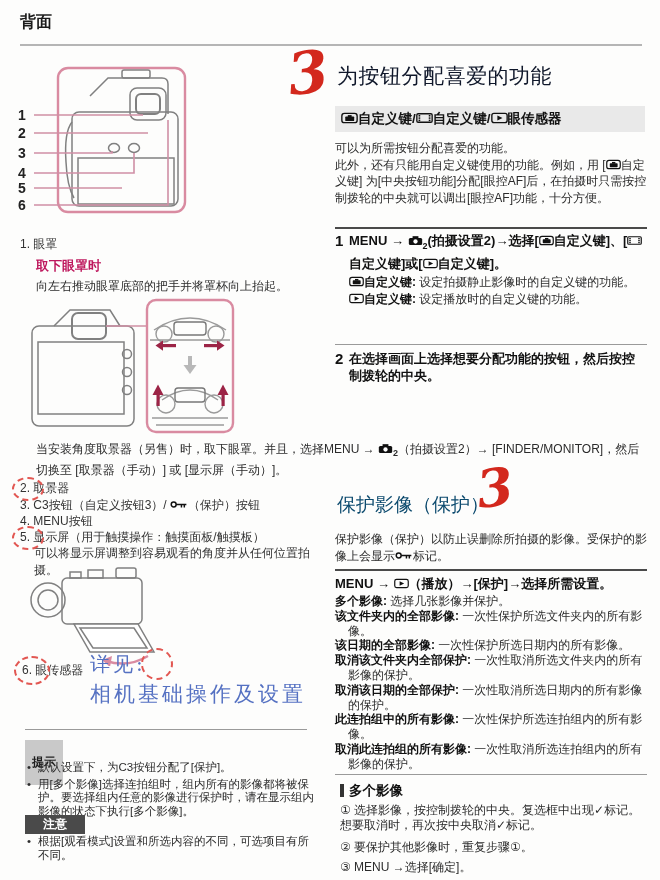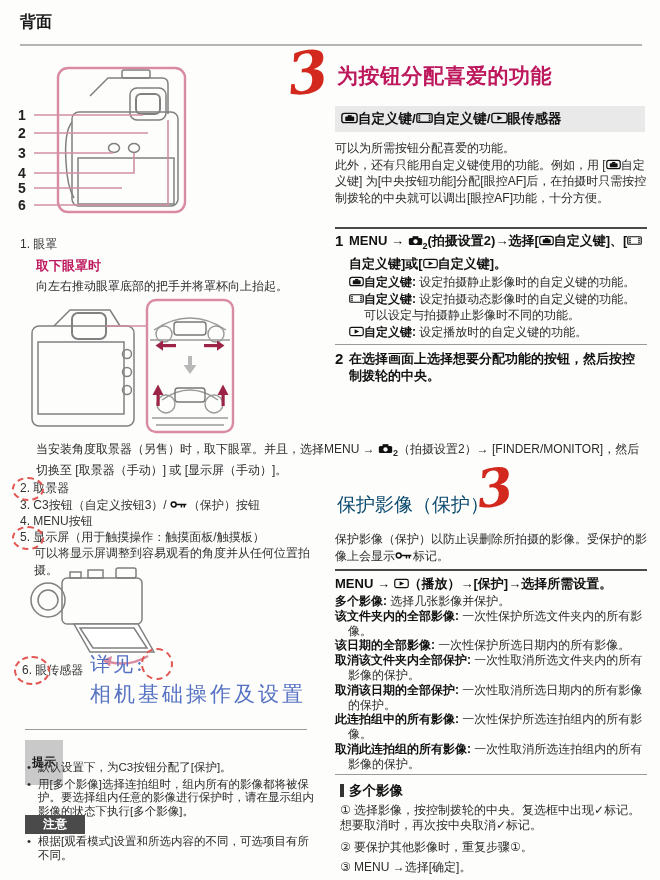--- a/index.html
+++ b/index.html
@@ -20,21 +20,21 @@
          color:#d3281d;transform:rotate(-7deg);line-height:1;}
   .handblue{color:#5571c2;font-family:"DejaVu Serif",serif;letter-spacing:3px;}
   .tipbadge{display:inline-block;background:#c9c9c9;color:#1d1d1d;font-weight:bold;
             font-size:12px;padding:14px 7px;}
   .notebadge{display:inline-block;background:#4a4a4a;color:#fff;font-weight:bold;
              font-size:12px;padding:1px 18px;}
   ul.b{margin:0;padding-left:13px;list-style:none;}
   ul.b li{position:relative;font-size:11.5px;line-height:13.6px;margin-bottom:3px;}
   ul.b li:before{content:"•";position:absolute;left:-11px;}
   
-  .title1{font-size:21px;font-weight:bold;color:#be185d;letter-spacing:.5px;}
+  .title1{font-size:21px;font-weight:normal;color:#0f172a;letter-spacing:.5px;}
   .keybar{background:#e9e9e9;padding:4px 6px;font-size:13.5px;font-weight:bold;color:#111;}
   .body12{font-size:12px;line-height:16.6px;}
   .step{display:flex;font-size:13px;font-weight:bold;line-height:17px;color:#111;}
   .stepnum{width:14px;flex:none;font-size:15px;}
   .kdef{font-size:12px;line-height:15.6px;padding-left:15px;text-indent:-15px;margin-top:2px;color:#2b2b2b;}
   .kdef b{color:#111;}
   .ptitle{font-size:19px;font-weight:normal;color:#0c4a6e;}
   .menuline{font-size:13px;font-weight:bold;color:#111;}
   .pdef{font-size:12px;line-height:14.8px;padding-left:13px;text-indent:-13px;}
   .pdef b{color:#111;}
@@ -265,25 +265,20 @@
     </span>
   </div>
   <div style="padding-left:14px;margin-top:3px">
     <div class="kdef">
       <svg class="ic">
           <use href="#i-still"></use>
         </svg><b>自定义键: </b><span>设定拍摄静止影像时的自定义键的功能。</span>
     </div>
     <div class="kdef">
       <svg class="ic">
-          <use href="#i-film"></use>
-        </svg><b>自定义键: </b><span>设定拍摄动态影像时的自定义键的功能。可以设定与拍摄静止影像时不同的功能。</span>
-    </div>
-    <div class="kdef">
-      <svg class="ic">
           <use href="#i-play"></use>
         </svg><b>自定义键: </b><span>设定播放时的自定义键的功能。</span>
     </div>
   </div>
 </div>
 
 <div class="ab hr-thin" style="left:335px;top:344px;width:312px"></div>
 
 <div class="ab" style="left:335px;top:350px;width:312px">
   <div class="step">

